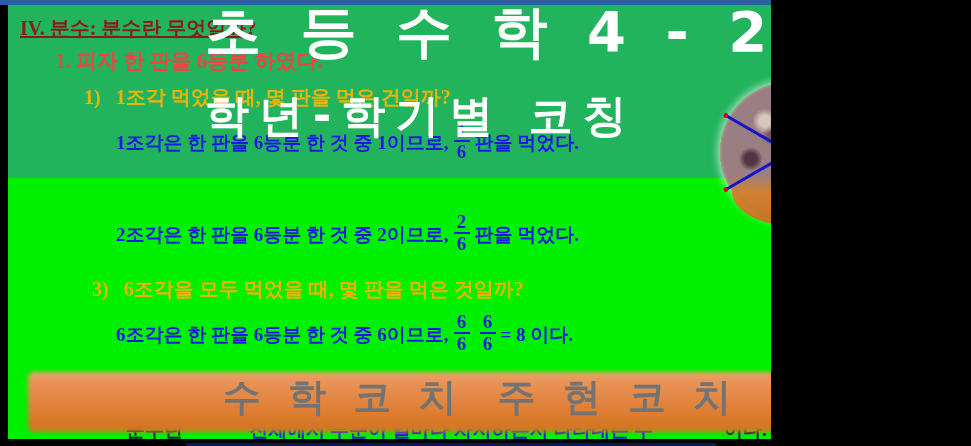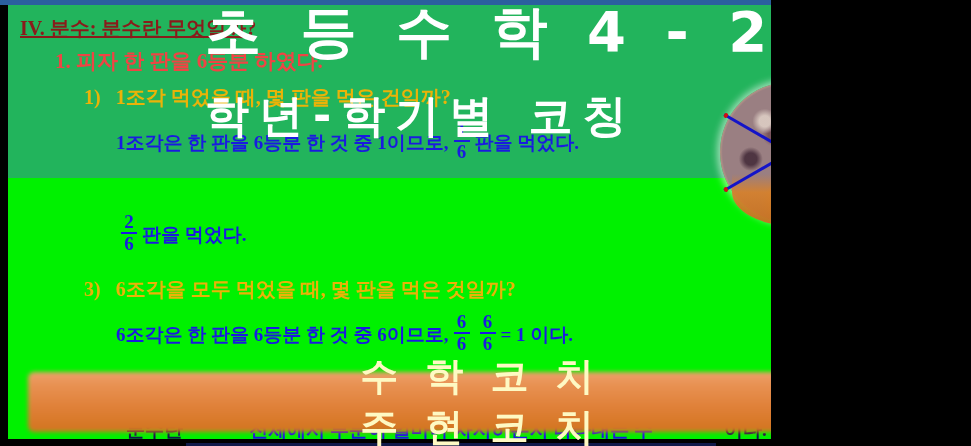--- a/index.html
+++ b/index.html
@@ -71,21 +71,21 @@
 
   .q-sub {
     position: absolute;
     color: #eab308;
     font-size: 20px;
     font-weight: bold;
     white-space: nowrap;
   }
   .q1 { left: 76px; top: 79px; }
   .q2 { left: 76px; top: 169px; }
-  .q3 { left: 76px; top: 271px; font-family: Liberation Serif, serif; }
+  .q3 { left: 84px; top: 271px; font-family: Liberation Serif, serif; }
 
   .ans {
     position: absolute;
     color: #1a1ae0;
     font-size: 19px;
     font-weight: bold;
     white-space: nowrap;
     display: flex;
     align-items: center;
   }
@@ -227,29 +227,27 @@
     width: 905px; height: 60px;
     border-radius: 6px;
     background: linear-gradient(180deg, #eda06a 0%, #e89152 22%, #df7f36 62%, #d2751f 100%);
     filter: blur(2.2px);
   }
   .banner-text {
     position: absolute;
     left: 28px; top: 372px;
     width: 905px; height: 60px;
     display: flex;
-    align-items: center;
     justify-content: center;
-    color: #fef9c3;
+    color: #737373;
     font-family: "DejaVu Sans", "Liberation Sans", sans-serif;
     font-size: 38px;
     font-weight: bold;
     letter-spacing: 7px;
     white-space: nowrap;
-    flex-direction: column;
   }
   .banner-gap { display: inline-block; width: 34px; }
 </style>
 </head>
 <body>
 
 <div id="stage">
 
   <div class="top-strip"></div>
 
@@ -271,20 +269,21 @@
       <span>1조각은 한 판을 6등분 한 것 중 1이므로,</span>
       <span class="frac">
         <span class="num">1</span>
         <span class="bar"></span>
         <span class="den">6</span>
       </span>
       <span>판을 먹었다.</span>
     </div>
 
     <div class="ans a2">
+      <span>2조각은 한 판을 6등분 한 것 중 2이므로,</span>
       <span class="frac">
         <span class="num">2</span>
         <span class="bar"></span>
         <span class="den">6</span>
       </span>
       <span>판을 먹었다.</span>
     </div>
 
     <div class="q-sub q3">
       <span>3)</span>
@@ -296,21 +295,21 @@
       <span class="frac">
         <span class="num">6</span>
         <span class="bar"></span>
         <span class="den">6</span>
       </span>
       <span class="frac">
         <span class="num">6</span>
         <span class="bar"></span>
         <span class="den">6</span>
       </span>
-      <span>= 1 이다.</span>
+      <span>= 8 이다.</span>
     </div>
 
     <div class="pizza-wrap">
       <div class="pizza">
         <div class="pizza-crust-bottom"></div>
         <div class="cut cut-a"></div>
         <div class="cut cut-b"></div>
         <div class="cut cut-c"></div>
         <div class="pizza-center"></div>
       </div>

